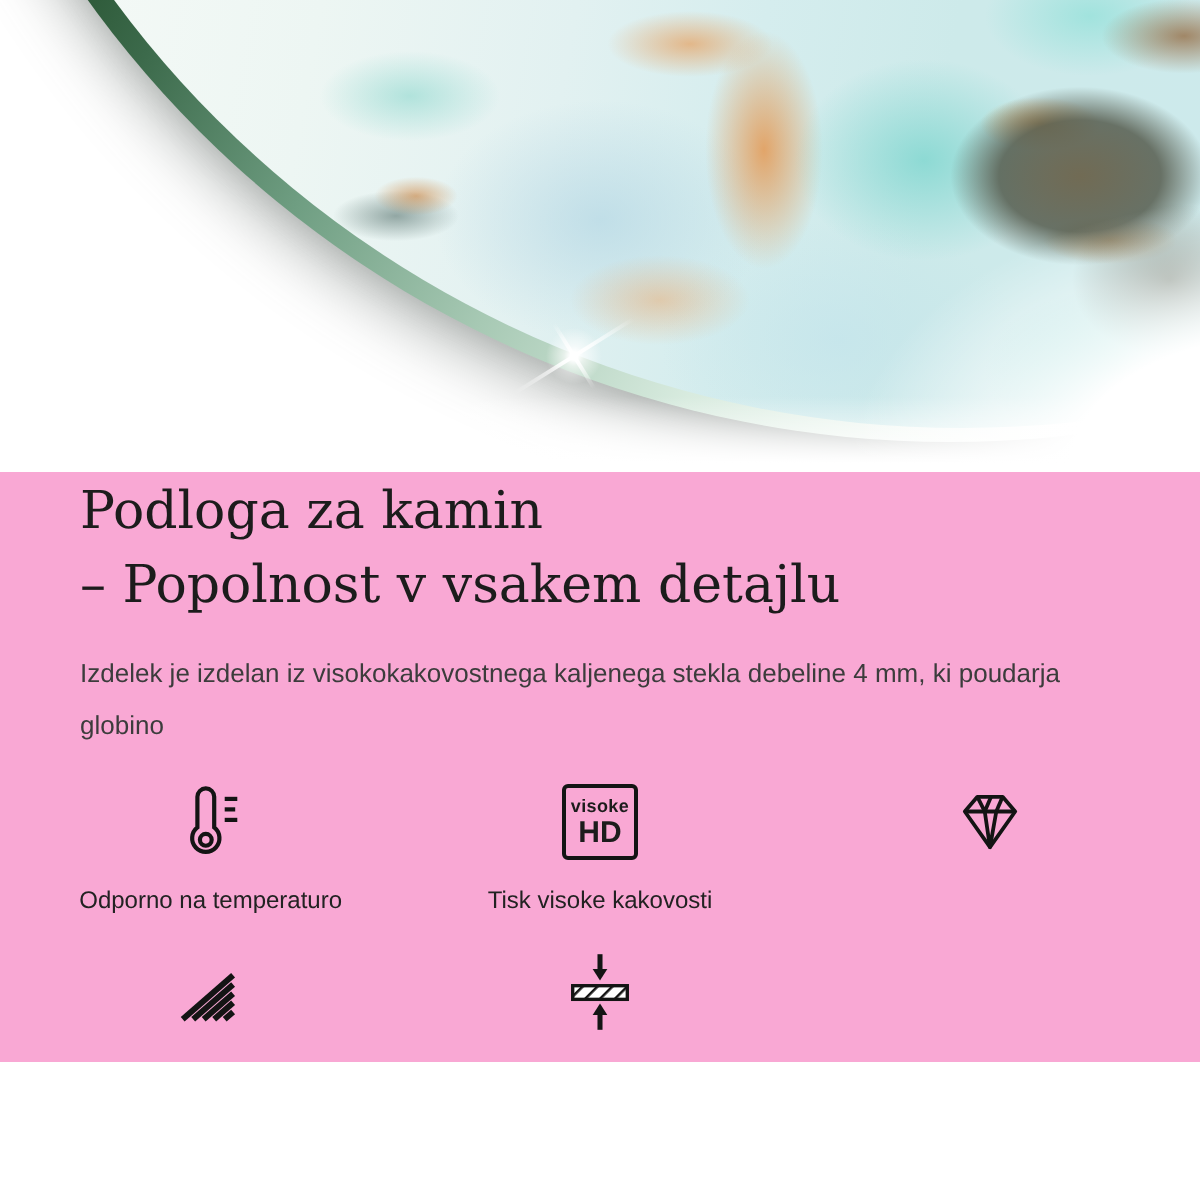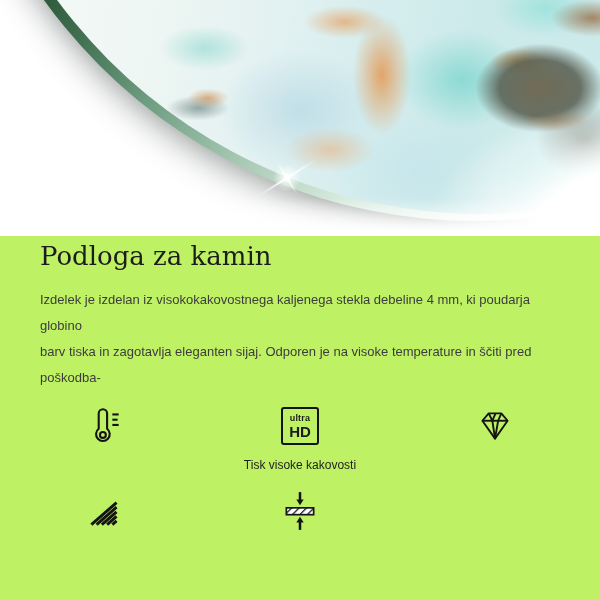--- a/index.html
+++ b/index.html
@@ -3,21 +3,21 @@
 <meta charset="utf-8">
 <style>
   * { margin:0; padding:0; box-sizing:border-box; }
   html,body { width:600px; height:600px; }
   body {
     font-family: "Liberation Sans", sans-serif;
     background:#ffffff;
     color:#1c1c1c;
     overflow:hidden;
   }
-  .page { width:600px; height:600px; background:#bef264; position:relative; overflow:hidden; }
+  .page { width:600px; height:531px; background:#f9a8d4; position:relative; overflow:hidden; }
 
   
   .hero { position:relative; width:600px; height:236px; overflow:hidden; background:#fff; }
 
   .glass-shadow {
     position:absolute; left:-50px; top:-840px; width:1054px; height:1054px;
     border-radius:50%; background:#fff;
     box-shadow:-6px 18px 30px rgba(96,105,100,.45), -2px 8px 14px rgba(96,105,100,.22);
   }
   .glass-edge {
@@ -104,45 +104,46 @@
   <div class="hero">
     <div class="glass-shadow"></div>
     <div class="glass-edge"></div>
     <div class="glass-art"></div>
     <div class="photo-fade"></div>
     <div class="sparkle"></div>
   </div>
 
   <h1 class="title">
     <span style="display:block;">Podloga za kamin</span>
+    <span style="display:block;">– Popolnost v vsakem detajlu</span>
   </h1>
 
   <div class="body-text">
     <span style="display:block;">Izdelek je izdelan iz visokokakovostnega kaljenega stekla debeline 4 mm, ki poudarja globino</span>
-    <span style="display:block;">barv tiska in zagotavlja eleganten sijaj. Odporen je na visoke temperature in ščiti pred poškodba-</span>
   </div>
 
   <div class="features">
 
     <div class="feature">
       <div class="icon-wrap">
         <svg class="icon" width="42" height="42" viewBox="0 0 40 40" fill="none" stroke="#141414" stroke-width="2">
           <path d="M22 8 a4 4 0 0 0 -8 0 V22.6 a6.5 6.5 0 1 0 8 0 Z"></path>
           <circle cx="18" cy="28.5" r="2.8"></circle>
           <line x1="27" y1="9" x2="33" y2="9"></line>
           <line x1="27" y1="14" x2="32" y2="14"></line>
           <line x1="27" y1="19" x2="33" y2="19"></line>
         </svg>
       </div>
+      <div class="feature-label">Odporno na temperaturo</div>
     </div>
 
     <div class="feature">
       <div class="icon-wrap">
         <div class="uhd-box">
-          <span class="uhd-top">ultra</span>
+          <span class="uhd-top">visoke</span>
           <span class="uhd-bottom">HD</span>
         </div>
       </div>
       <div class="feature-label">Tisk visoke kakovosti</div>
     </div>
 
 
     <div class="feature">
       <div class="icon-wrap">
         <svg class="icon" width="42" height="42" viewBox="0 0 40 40" fill="none" stroke="#141414" stroke-width="1.8" stroke-linejoin="round">

